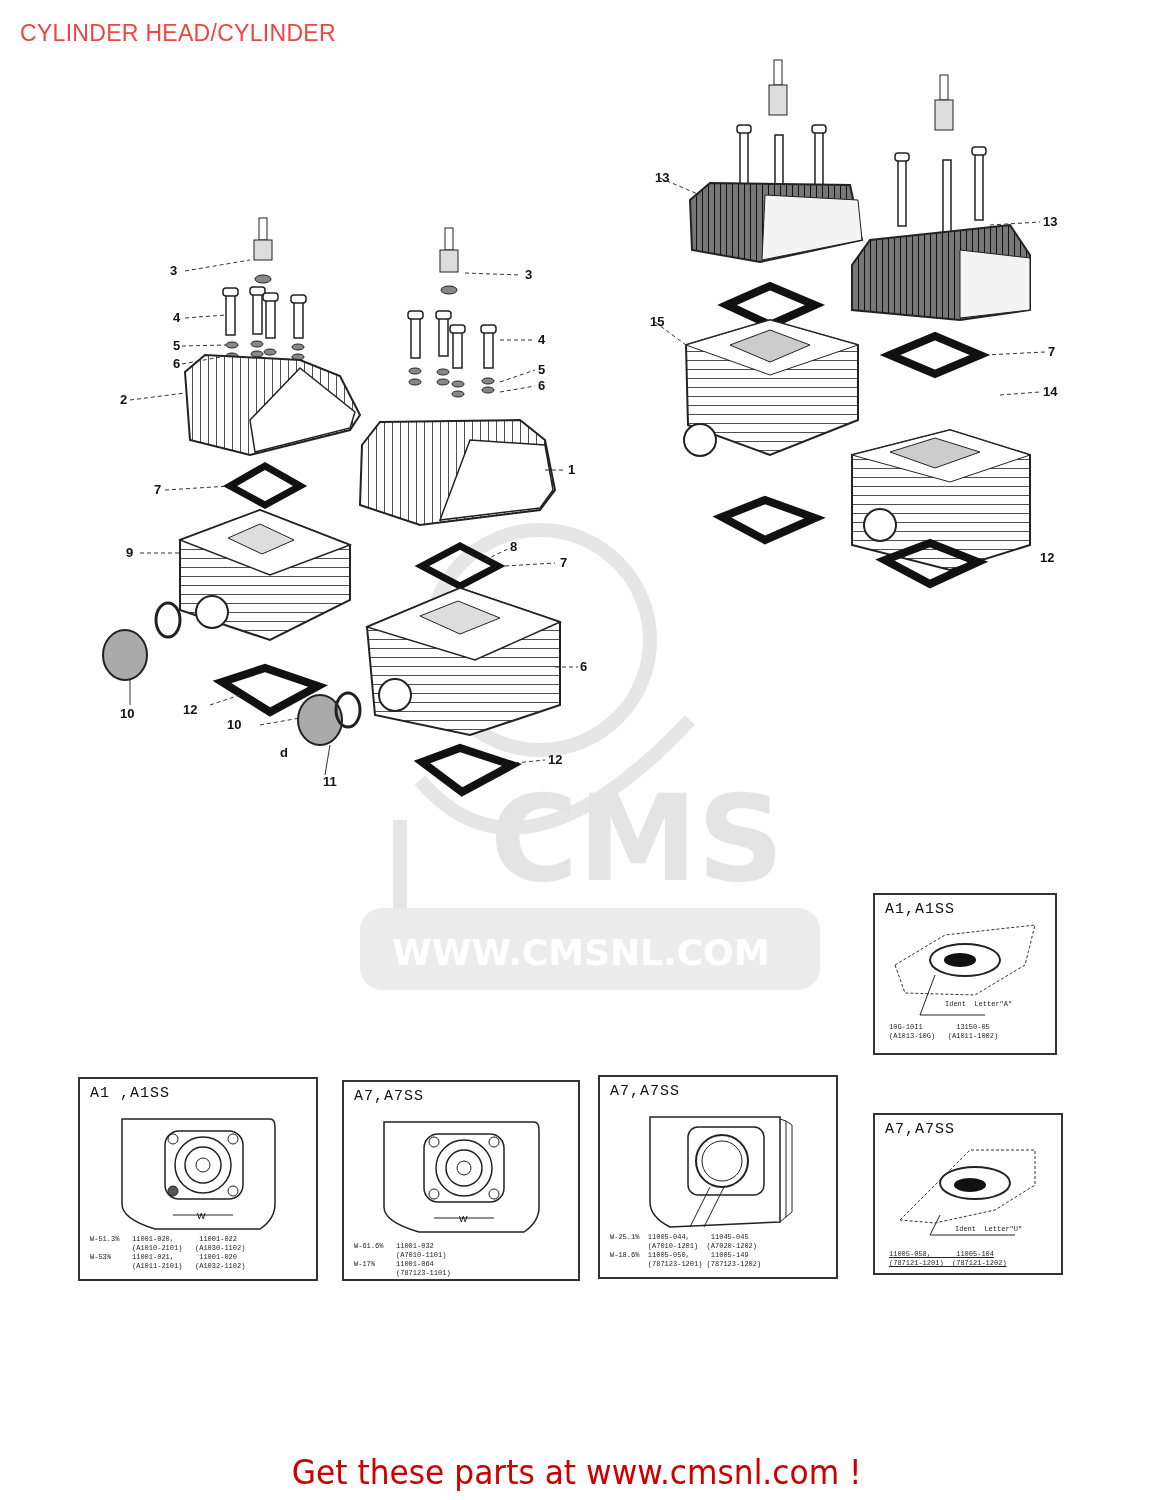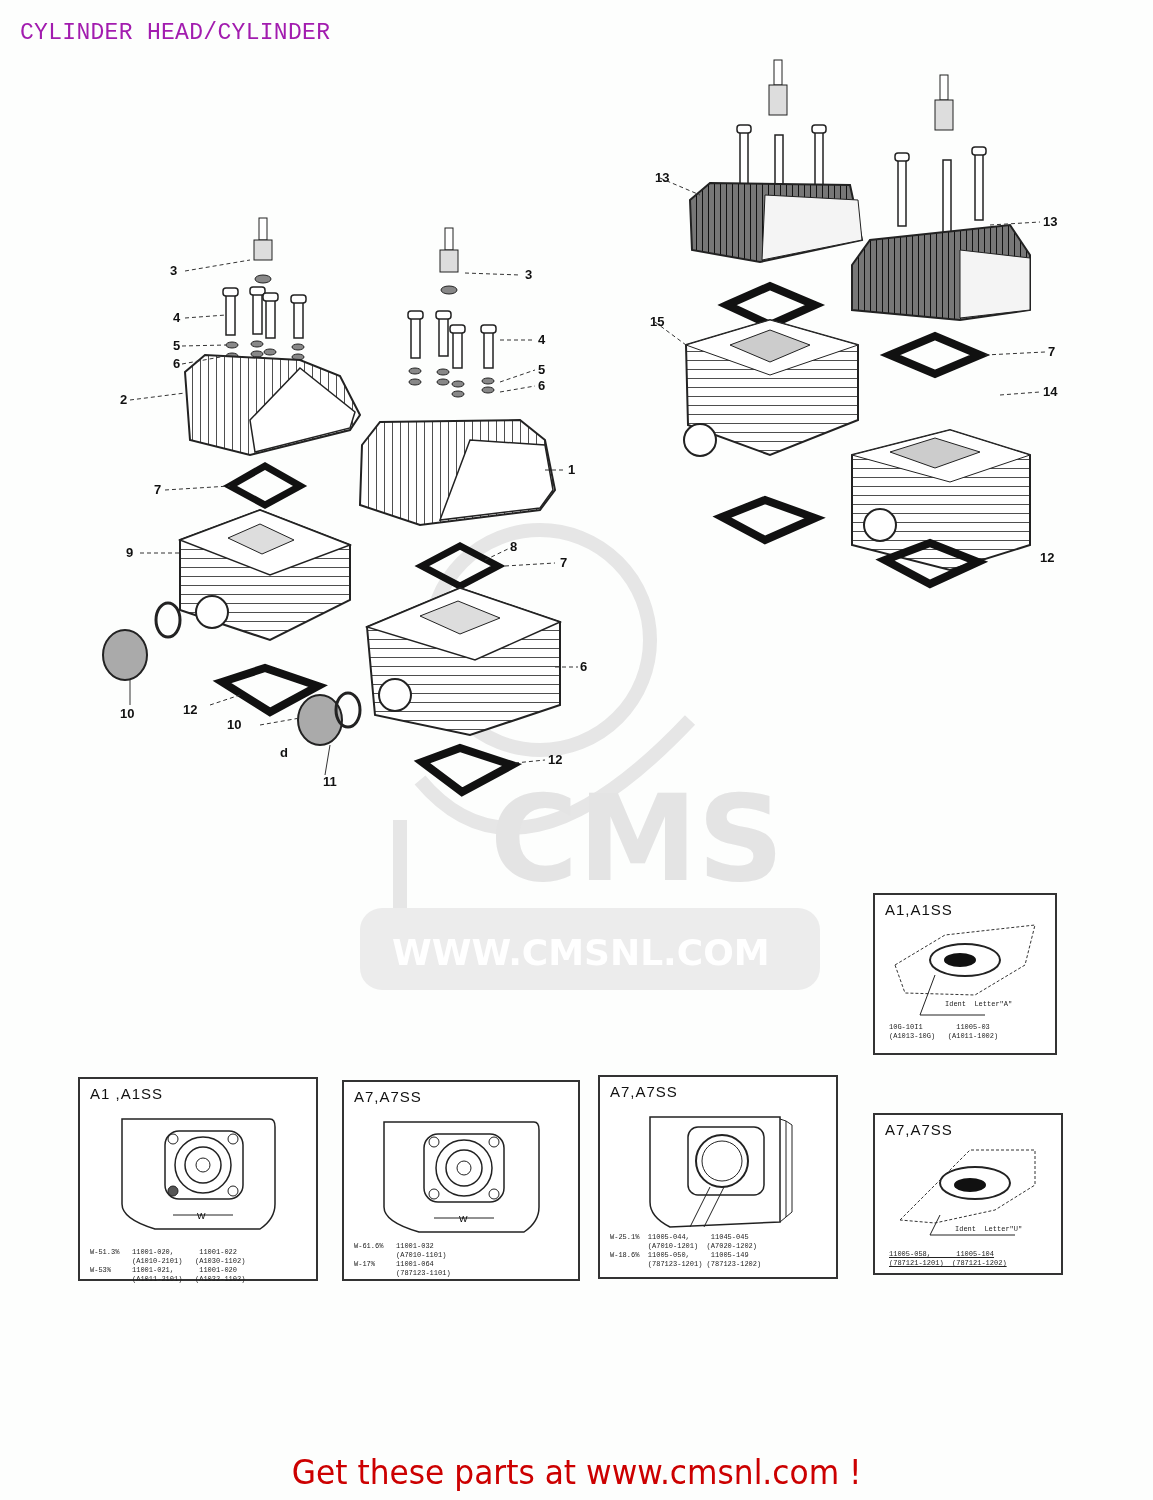--- a/index.html
+++ b/index.html
@@ -1,23 +1,23 @@
 <!DOCTYPE html>
 <html><head>
 <meta charset="utf-8">
 <style>
   html,body{margin:0;padding:0;background:#fdfefd;}
   body{width:1153px;height:1500px;position:relative;overflow:hidden;font-family:"DejaVu Sans",sans-serif;}
-  .title{position:absolute;left:20px;top:20px;font-size:23px;color:#a21caf;letter-spacing:0.3px;font-family:Liberation Mono, monospace;}
+  .title{position:absolute;left:20px;top:20px;font-size:23px;color:#ef4444;letter-spacing:0.3px;font-family:Liberation Sans, sans-serif;}
   .footer{position:absolute;left:0;width:1153px;top:1452px;text-align:center;font-size:34px;color:#cc0000;font-family:"DejaVu Sans",sans-serif;}
   .footer span{display:inline-block;transform:scaleX(0.92);}
   svg{position:absolute;left:0;top:0;}
   .lbl{font-family:"Liberation Sans",sans-serif;font-weight:bold;font-size:13px;fill:#111;}
   .inset{position:absolute;border:2px solid #333;background:#fff;}
-  .inset .ititle{position:absolute;left:10px;top:6px;font-family:Liberation Sans, sans-serif;font-size:15px;color:#111;letter-spacing:1px;}
+  .inset .ititle{position:absolute;left:10px;top:6px;font-family:Liberation Mono, monospace;font-size:15px;color:#111;letter-spacing:1px;}
   .inset .note{position:absolute;font-family:"Liberation Mono",monospace;font-size:7px;color:#222;white-space:pre;line-height:9px;}
 </style>
 </head>
 <body>
 
 <div class="title">CYLINDER HEAD/CYLINDER</div>
 
 <svg width="1153" height="1500">
   <g fill="none" stroke="#e6e6e6" stroke-width="14">
     <ellipse cx="540" cy="640" rx="110" ry="110"></ellipse>
@@ -234,40 +234,40 @@
 <div class="inset" style="left:873px;top:893px;width:180px;height:158px;">
   <div class="ititle">A1,A1SS</div>
   <svg width="180" height="158">
     <path d="M20 70 L70 40 L160 30 L150 70 L100 100 L30 98 Z" fill="none" stroke="#333" stroke-dasharray="3 2"></path>
     <ellipse cx="90" cy="65" rx="35" ry="16" fill="none" stroke="#222" stroke-width="2"></ellipse>
     <ellipse cx="85" cy="65" rx="16" ry="7" fill="#111"></ellipse>
     <line x1="60" y1="80" x2="45" y2="120" stroke="#222"></line>
     <line x1="45" y1="120" x2="110" y2="120" stroke="#222"></line>
   </svg>
   <div class="note" style="left:70px;top:105px;">Ident  Letter"A"</div>
-  <div class="note" style="left:14px;top:128px;">10G-10I1        11005-03
+  <div class="note" style="left:14px;top:128px;">10G-10I1        13150-05
 (A1013-10G)   (A1011-1002)</div>
 </div>
 
 <div class="inset" style="left:78px;top:1077px;width:236px;height:200px;">
   <div class="ititle">A1 ,A1SS</div>
   <svg width="236" height="200">
     <path d="M42 40 L190 40 Q195 40 195 48 L195 125 Q195 140 180 150 L75 150 Q42 140 42 125 Z" fill="none" stroke="#222" stroke-width="1.5"></path>
     <rect x="85" y="52" width="78" height="68" rx="14" fill="none" stroke="#222" stroke-width="1.5"></rect>
     <circle cx="123" cy="86" r="28" fill="none" stroke="#222" stroke-width="1.5"></circle>
     <circle cx="123" cy="86" r="18" fill="none" stroke="#222" stroke-width="1.5"></circle>
     <circle cx="123" cy="86" r="7" fill="none" stroke="#222"></circle>
     <circle cx="93" cy="60" r="5" fill="none" stroke="#222"></circle>
       <circle cx="153" cy="60" r="5" fill="none" stroke="#222"></circle>
     <circle cx="93" cy="112" r="5" fill="#555" stroke="#222"></circle>
       <circle cx="153" cy="112" r="5" fill="none" stroke="#222"></circle>
     <line x1="93" y1="136" x2="153" y2="136" stroke="#222"></line>
     <text x="117" y="140" font-size="9" font-family="Liberation Sans, sans-serif">W</text>
   </svg>
-  <div class="note" style="left:10px;top:169px;font-family:Liberation Mono, monospace;">W-51.3%   11001-020,      11001-022
+  <div class="note" style="left:10px;top:156px;font-family:Liberation Mono, monospace;">W-51.3%   11001-020,      11001-022
           (A1010-2101)   (A1030-1102)
 W-53%     11001-021,      11001-020
           (A1011-2101)   (A1032-1102)</div>
 </div>
 
 <div class="inset" style="left:342px;top:1080px;width:234px;height:197px;">
   <div class="ititle">A7,A7SS</div>
   <svg width="234" height="197">
     <path d="M40 40 L190 40 Q195 40 195 48 L195 125 Q195 140 180 150 L75 150 Q40 140 40 125 Z" fill="none" stroke="#222" stroke-width="1.5"></path>
     <rect x="80" y="52" width="80" height="68" rx="14" fill="none" stroke="#222" stroke-width="1.5"></rect>

